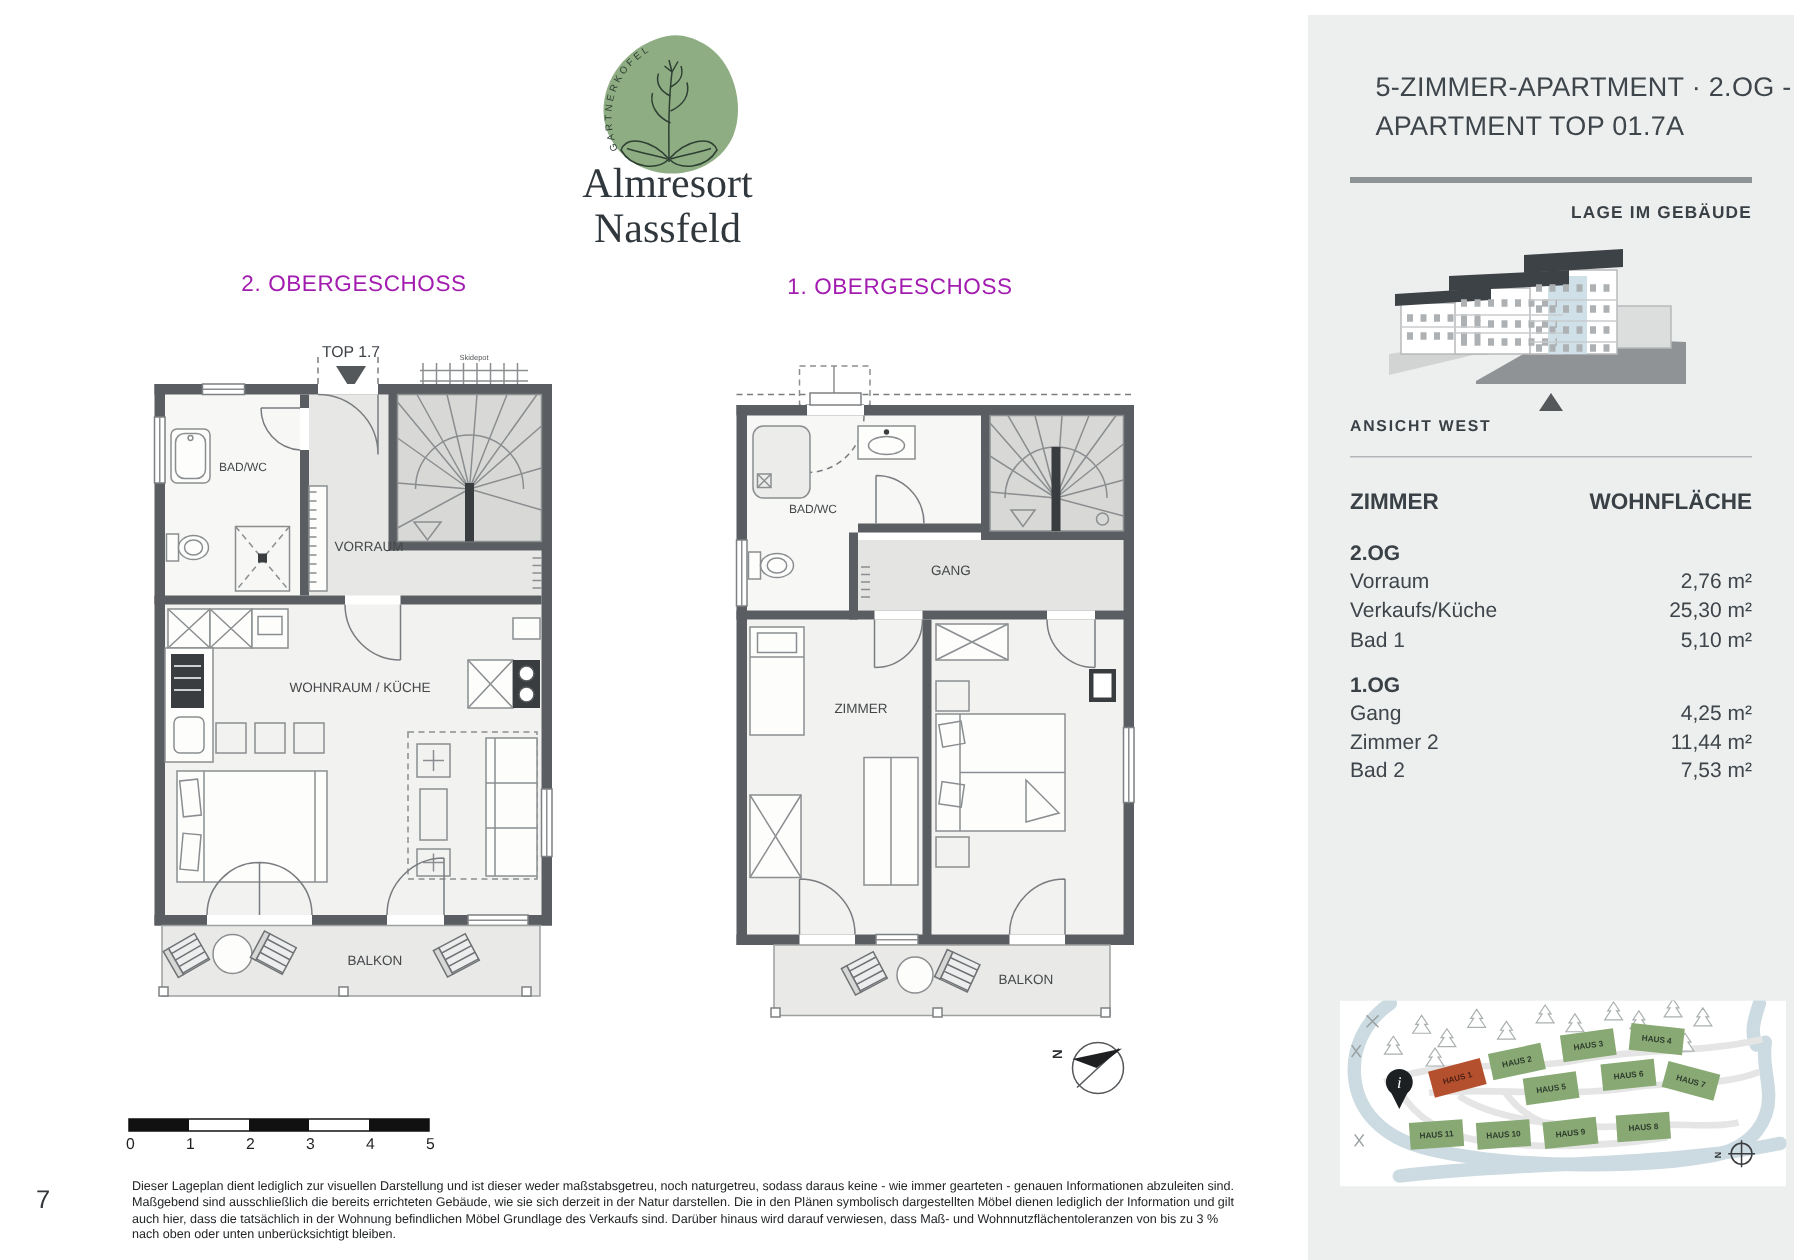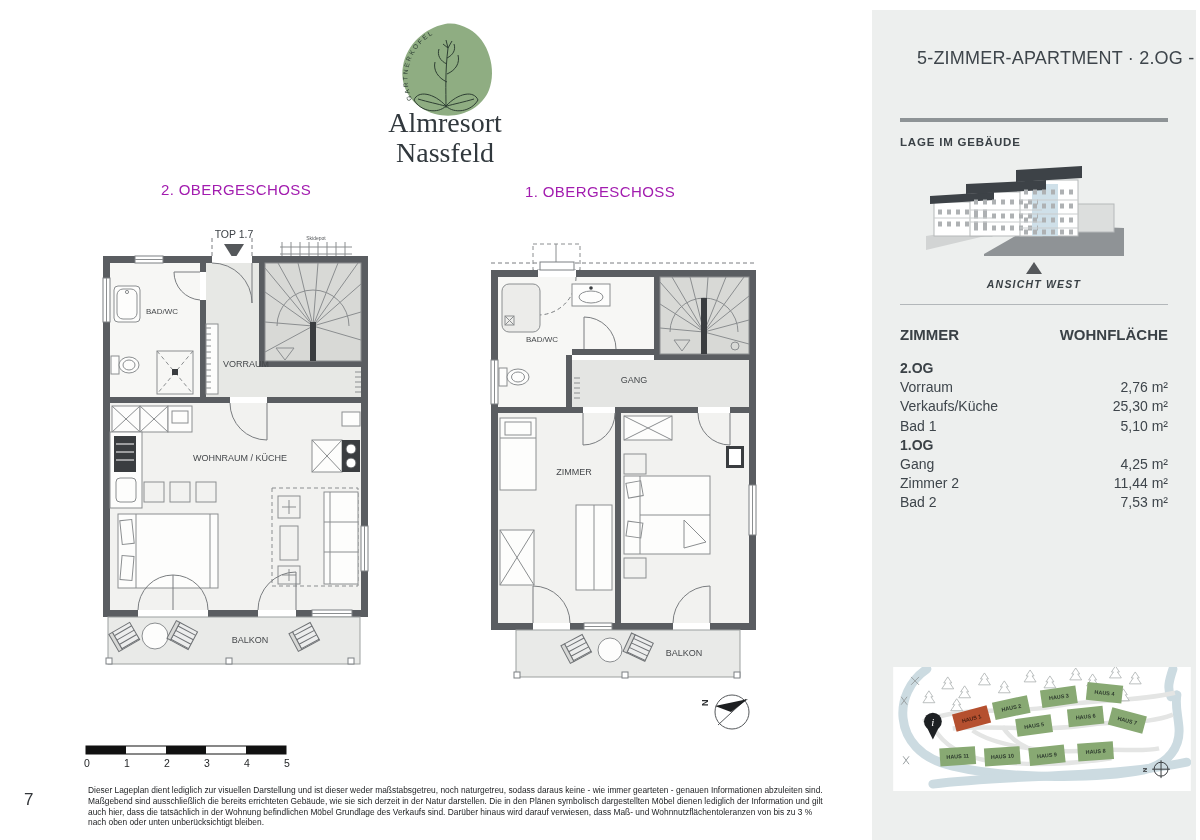--- a/index.html
+++ b/index.html
@@ -25,27 +25,27 @@
   .tick{position:absolute;width:12px;text-align:center;font-size:10.5px;color:#1e2022;top:757px;}
   
   #disclaimer{left:88px;top:785px;width:744px;font-size:8.4px;line-height:10.8px;color:#232527;}
   #pagenum{left:24px;top:790px;font-size:17px;color:#33363a;}
   
   #panel{left:872px;top:10px;width:324px;height:830px;background:#edefee;}
   #panel .inner{position:absolute;left:28px;width:268px;}
   .ptitle{font-size:18px;font-weight:400;letter-spacing:.2px;color:#3e454b;white-space:nowrap;margin-left:17px;}
   #divider1{left:28px;top:108px;width:268px;height:4px;background:#8e9396;}
   #divider2{left:28px;top:294px;width:268px;height:1px;background:#b3b7ba;}
-  #lage{top:126px;text-align:left;font-size:11.5px;font-weight:bold;letter-spacing:.8px;color:#3a4146;}
+  #lage{top:126px;text-align:right;font-size:11.5px;font-weight:bold;letter-spacing:.8px;color:#3a4146;}
   #tri-west{left:154px;top:252px;width:0;height:0;border-left:8px solid transparent;
             border-right:8px solid transparent;border-bottom:12px solid #55585b;}
-  #ansicht{top:268px;text-align:center;font-size:10.5px;font-weight:bold;letter-spacing:1.2px;color:#3a4146;font-style:italic;}
+  #ansicht{top:268px;text-align:left;font-size:10.5px;font-weight:bold;letter-spacing:1.2px;color:#3a4146;}
   #table{top:316px;}
   .thead{display:flex;justify-content:space-between;font-size:15px;font-weight:600;color:#3a4146;margin-bottom:16px;}
-  .tsec{font-size:14px;font-weight:bold;color:#3a4146;line-height:19px;}
+  .tsec{font-size:14px;font-weight:bold;color:#3a4146;margin-top:11px;line-height:19px;}
   .trow{display:flex;justify-content:space-between;font-size:14px;color:#3e454b;line-height:19.3px;}
 </style>
 </head>
 <body>
 
 <div id="page">
 
   <svg width="0" height="0" style="position:absolute" aria-hidden="true">
     <defs>
       <g id="chair">
@@ -357,20 +357,21 @@
   <span class="tick abs" style="left:161px">2</span>
   <span class="tick abs" style="left:201px">3</span>
   <span class="tick abs" style="left:241px">4</span>
   <span class="tick abs" style="left:281px">5</span>
 
   <div class="abs" id="disclaimer">Dieser Lageplan dient lediglich zur visuellen Darstellung und ist dieser weder maßstabsgetreu, noch naturgetreu, sodass daraus keine - wie immer gearteten - genauen Informationen abzuleiten sind. Maßgebend sind ausschließlich die bereits errichteten Gebäude, wie sie sich derzeit in der Natur darstellen. Die in den Plänen symbolisch dargestellten Möbel dienen lediglich der Information und gilt auch hier, dass die tatsächlich in der Wohnung befindlichen Möbel Grundlage des Verkaufs sind. Darüber hinaus wird darauf verwiesen, dass Maß- und Wohnnutzflächentoleranzen von bis zu 3 % nach oben oder unten unberücksichtigt bleiben.</div>
   <div class="abs" id="pagenum">7</div>
 
   <div class="abs" id="panel">
     <div class="inner ptitle" style="top:38px">5-ZIMMER-APARTMENT · 2.OG - 1.OG</div>
+    <div class="inner ptitle" style="top:64px">APARTMENT TOP 01.7A</div>
     <div class="abs" id="divider1"></div>
     <div class="inner" id="lage">LAGE IM GEBÄUDE</div>
 
     <svg class="abs" style="left:52px;top:148px" width="220" height="102" viewBox="0 0 220 102">
       <polygon points="2,78 40,72 95,70 2,92" fill="#d2d4d4"></polygon>
       <polygon points="60,96 95,76 150,68 200,70 200,98 60,98" fill="#8f9396"></polygon>
       <rect x="150" y="46" width="40" height="28" fill="#dcdedd" stroke="#b6b9ba"></rect>
       <rect x="10" y="44" width="58" height="34" fill="#ffffff" stroke="#b6b9ba"></rect>
       <rect x="46" y="34" width="72" height="44" fill="#ffffff" stroke="#b6b9ba"></rect>
       <rect x="96" y="22" width="58" height="56" fill="#ffffff" stroke="#b6b9ba"></rect>

